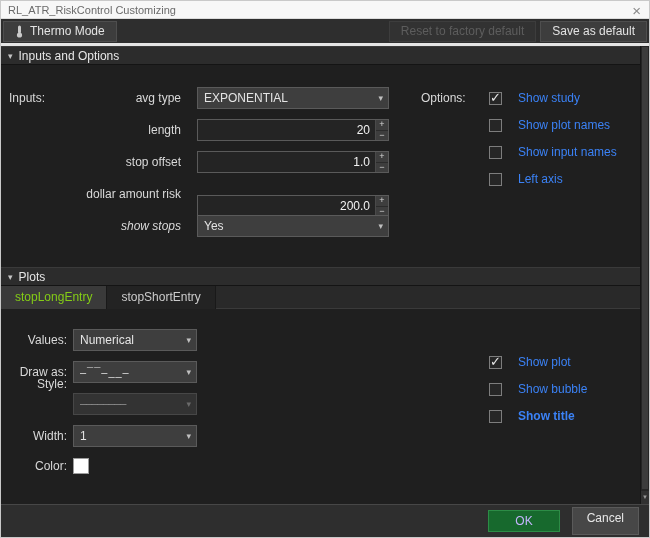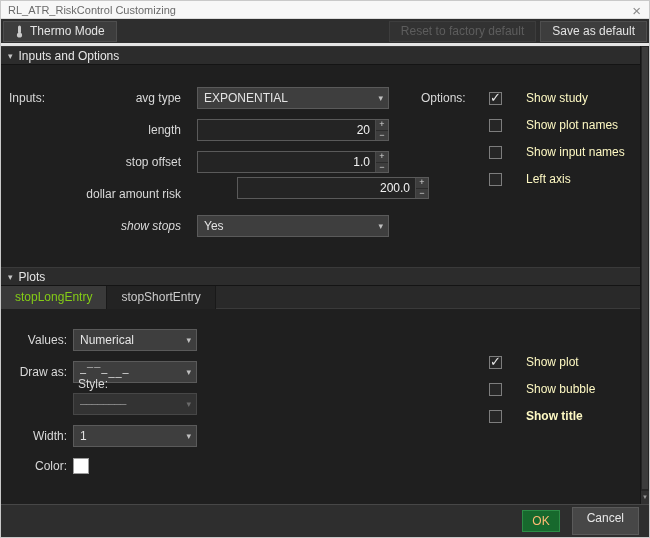--- a/index.html
+++ b/index.html
@@ -49,22 +49,22 @@
   
   .spinner { position:absolute; left:196px; width:192px; height:22px; background:#242424;
              border:1px solid #5a5a5a; display:flex; }
   .spin-value { flex:1; text-align:right; line-height:20px; padding-right:5px; color:#f2f2f2; }
   .spin-btns { width:13px; border-left:1px solid #4a4a4a; display:flex; flex-direction:column; }
   .spin-btns span { flex:1; background:#3e3e3e; color:#d8d8d8; font-size:9px; line-height:9px;
                     text-align:center; cursor:default; }
   .spin-up { border-bottom:1px solid #2b2b2b; }
 
   
-  .check { position:absolute; left:488px; height:14px; display:flex; align-items:center; gap:24px;
-           color:#fef9c3; cursor:default; }
+  .check { position:absolute; left:488px; height:14px; display:flex; align-items:center; gap:16px;
+           color:#3b82f6; cursor:default; }
   .box { width:13px; height:13px; background:#262626; border:1px solid #7d7d7d; position:relative; flex:none; }
   .check.checked .box::after { content:"✓"; position:absolute; left:0px; top:-3px; font-size:13px; color:#e8e8e8; }
 
   
   .tabbar { position:absolute; top:285px; left:0; right:9px; height:23px; background:#292929;
             border-bottom:1px solid #3a3a3a; display:flex; }
   .tab { height:23px; line-height:22px; padding:0 14px; color:#cccccc; background:#232323;
          border-right:1px solid #191919; cursor:default; }
   .tab.checked { background:#3a3a3a; color:#84cc16; }
 
@@ -75,21 +75,21 @@
   .scrollbar { position:absolute; right:0; top:45px; bottom:33px; width:9px; background:#252525;
                border-left:1px solid #161616; }
   .scroll-thumb { position:absolute; top:1px; left:1px; right:1px; bottom:15px; background:#3c3c3c; }
   .scroll-btn { position:absolute; bottom:0; left:0; right:0; height:13px; background:#313131;
                 color:#979797; font-size:6px; text-align:center; line-height:13px; }
 
   
   .footer { position:absolute; bottom:0; left:0; right:0; height:33px; background:#2e2e2e;
             border-top:1px solid #474747; display:flex; align-items:center; justify-content:flex-end;
             gap:12px; padding-right:10px; }
-  .btn-ok { height:22px; line-height:20px; padding:0 9px; border:1px solid #2c8c46; color:#fdba74; cursor:default; }
+  .btn-ok { height:22px; line-height:20px; padding:0 26px; border:1px solid #2c8c46; color:#c4b5fd; cursor:default; }
   .btn-cancel { height:28px; line-height:20px; padding:0 14px; background:#474747; border:1px solid #5a5a5a;
                 color:#e8e8e8; cursor:default; }
 </style>
 </head>
 <body>
 
 <div class="window">
 
   <div class="titlebar">
     <span class="title">RL_ATR_RiskControl Customizing</span>
@@ -138,21 +138,21 @@
   <div class="field-label" style="top:150px;">stop offset</div>
   <div class="spinner" style="top:150px;">
     <span class="spin-value">1.0</span>
     <span class="spin-btns">
       <span class="spin-up">+</span>
       <span class="spin-down">−</span>
     </span>
   </div>
 
   <div class="field-label" style="top:182px;">dollar amount risk</div>
-  <div class="spinner" style="top:176px;margin-left:40px;">
+  <div class="spinner" style="top:194px;">
     <span class="spin-value">200.0</span>
     <span class="spin-btns">
       <span class="spin-up">+</span>
       <span class="spin-down">−</span>
     </span>
   </div>
 
   <div class="field-label" style="top:214px;font-style:italic;">show stops</div>
   <div class="dropdown" style="top:214px;left:196px;width:192px;">
     <span>Yes</span>
@@ -197,21 +197,21 @@
     <span>Numerical</span>
     <span class="dd-arrow">▾</span>
   </div>
 
   <div class="plot-label" style="top:360px;">Draw as:</div>
   <div class="dropdown" style="top:360px;left:72px;width:124px;">
     <span class="dash-preview">–¯¯–__–</span>
     <span class="dd-arrow">▾</span>
   </div>
 
-  <div class="plot-label" style="top:372px;margin-left:41px;">Style:</div>
+  <div class="plot-label" style="top:372px;">Style:</div>
   <div class="dropdown disabled" style="top:392px;left:72px;width:124px;">
     <span class="line-preview">––––––––</span>
     <span class="dd-arrow">▾</span>
   </div>
 
   <div class="plot-label" style="top:424px;">Width:</div>
   <div class="dropdown" style="top:424px;left:72px;width:124px;">
     <span>1</span>
     <span class="dd-arrow">▾</span>
   </div>

